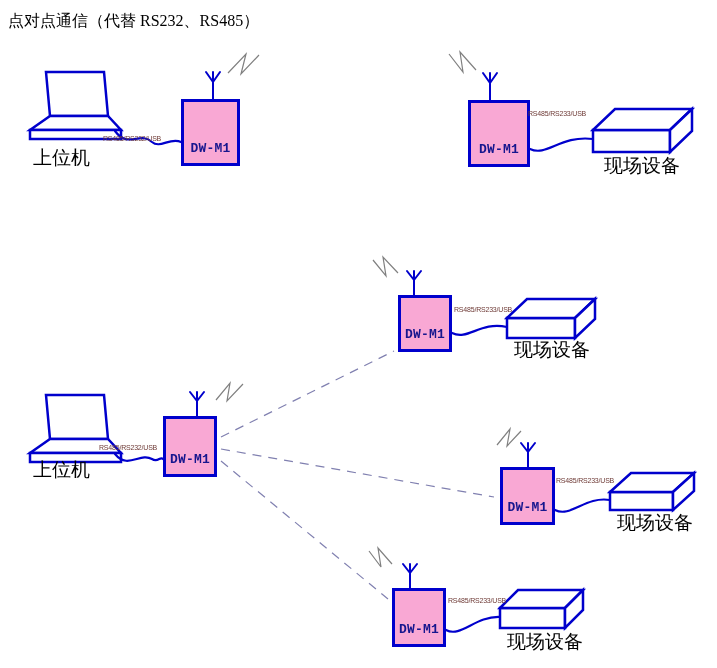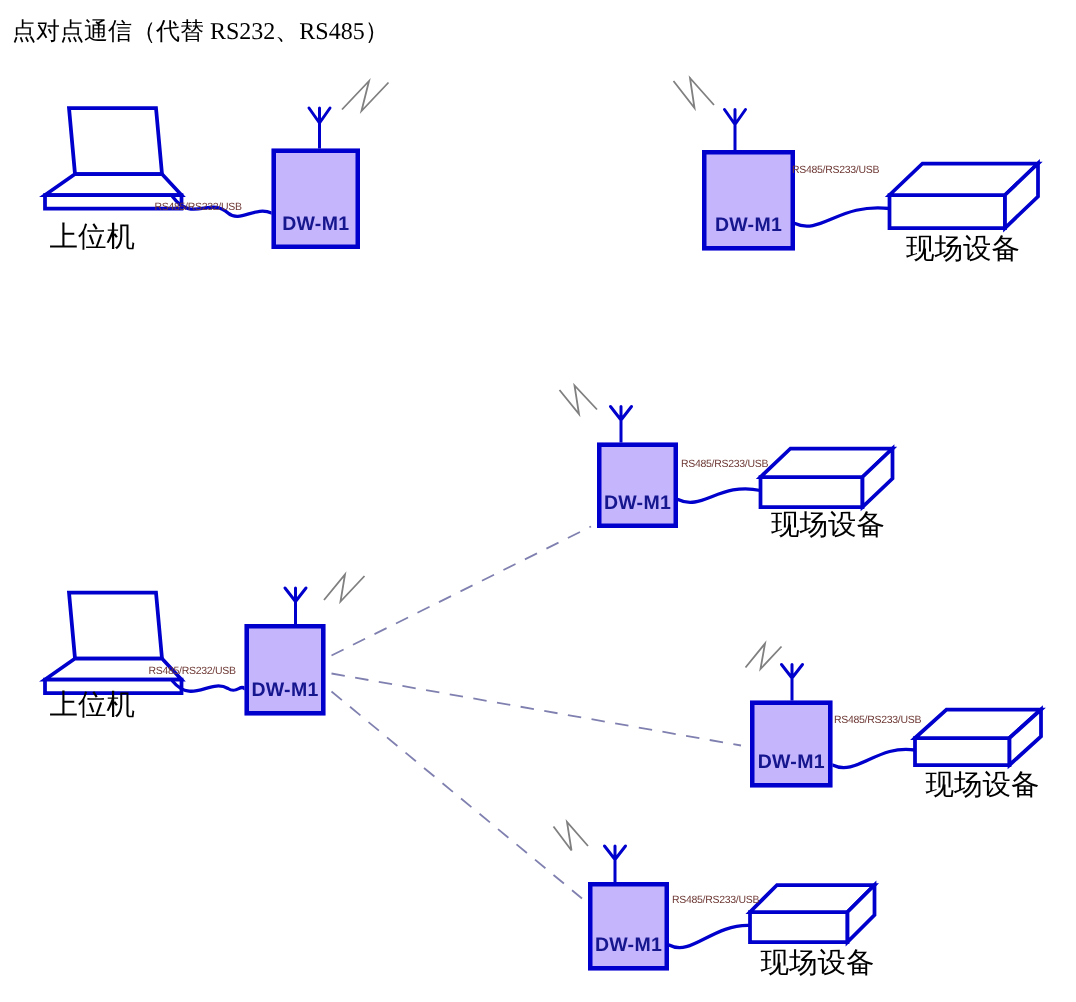--- a/index.html
+++ b/index.html
@@ -1,22 +1,22 @@
 <!DOCTYPE html>
 <html><head>
 <meta charset="utf-8">
 <style>
   html,body{margin:0;padding:0;background:#ffffff;}
   #canvas{position:relative;width:717px;height:668px;background:#ffffff;overflow:hidden;
           font-family:"Liberation Serif","DejaVu Serif",serif;}
   #lineart{position:absolute;left:0;top:0;z-index:1;}
-  .module{position:absolute;z-index:2;box-sizing:border-box;background:#c4b5fd;
+  .module{position:absolute;z-index:2;box-sizing:border-box;background:#f9a8d4;
           border:3px solid #0000cc;display:flex;align-items:flex-end;justify-content:center;
           padding-bottom:7px;font-weight:bold;font-size:13px;color:#16168e;
-          font-family:Liberation Sans, sans-serif;letter-spacing:0.2px;}
+          font-family:Liberation Mono, monospace;letter-spacing:0.2px;}
   .lbl{position:absolute;z-index:3;white-space:nowrap;color:#000000;}
   .title{font-size:16px;}
   .cjk{font-size:19px;}
   .link{font-size:7px;color:#6e3a36;font-family:"Liberation Sans","DejaVu Sans",sans-serif;
         letter-spacing:-0.2px;}
   svg .blue{stroke:#0000cc;fill:#ffffff;stroke-width:2.5;stroke-linejoin:miter;}
   svg .wire{stroke:#0000cc;fill:none;stroke-width:2.2;stroke-linecap:round;}
   svg .ant{stroke:#0000cc;fill:none;stroke-width:2;stroke-linecap:round;}
   svg .zig{stroke:#808080;fill:none;stroke-width:1.2;}
   svg .dash{stroke:#8080b0;fill:none;stroke-width:1.2;stroke-dasharray:9 7;}

